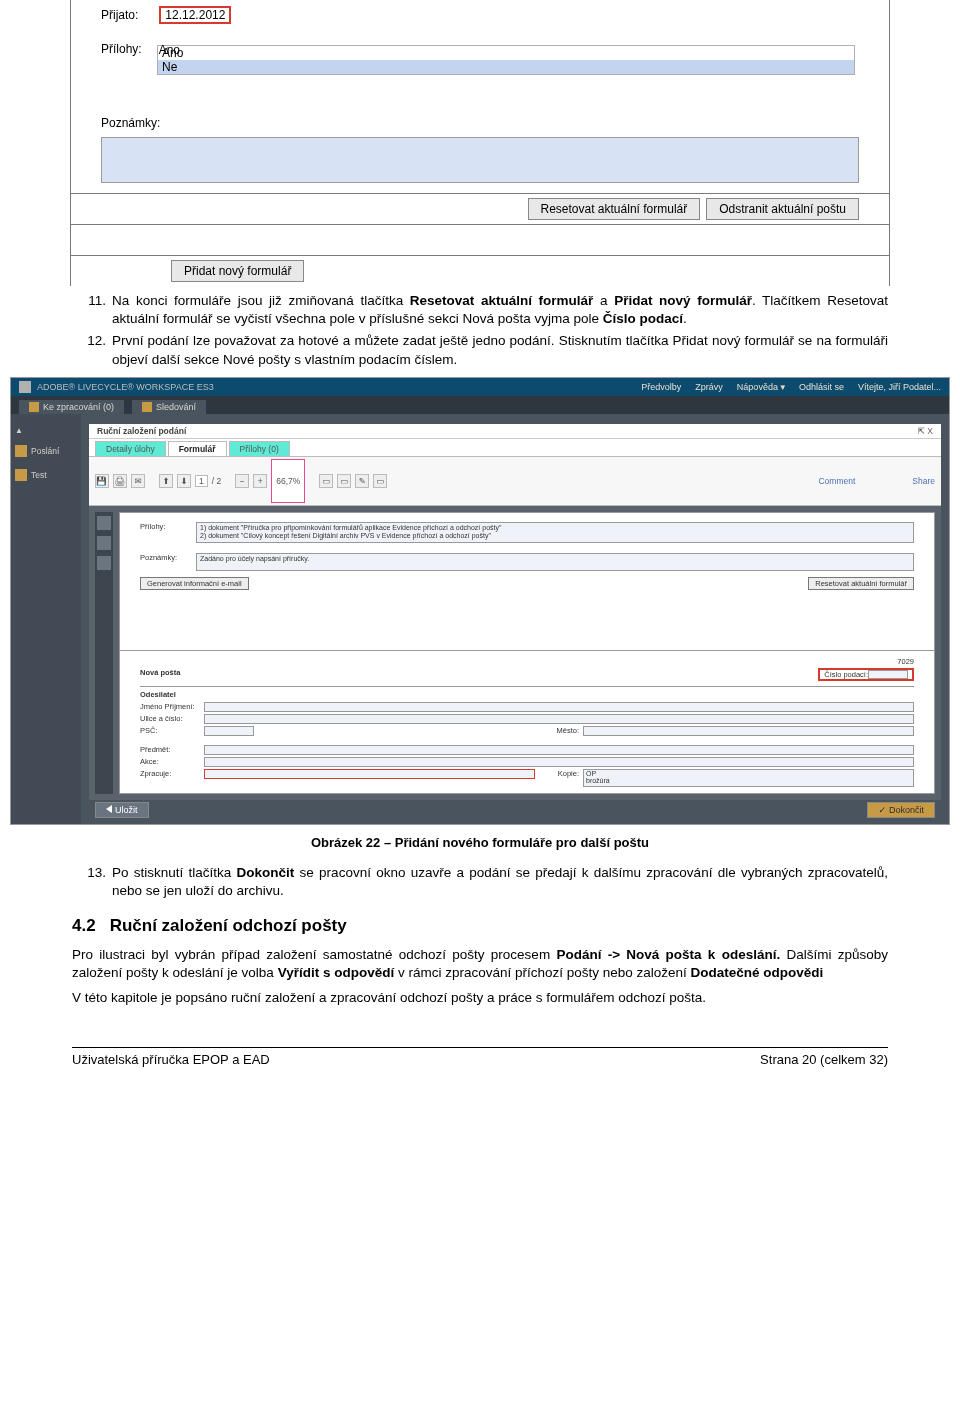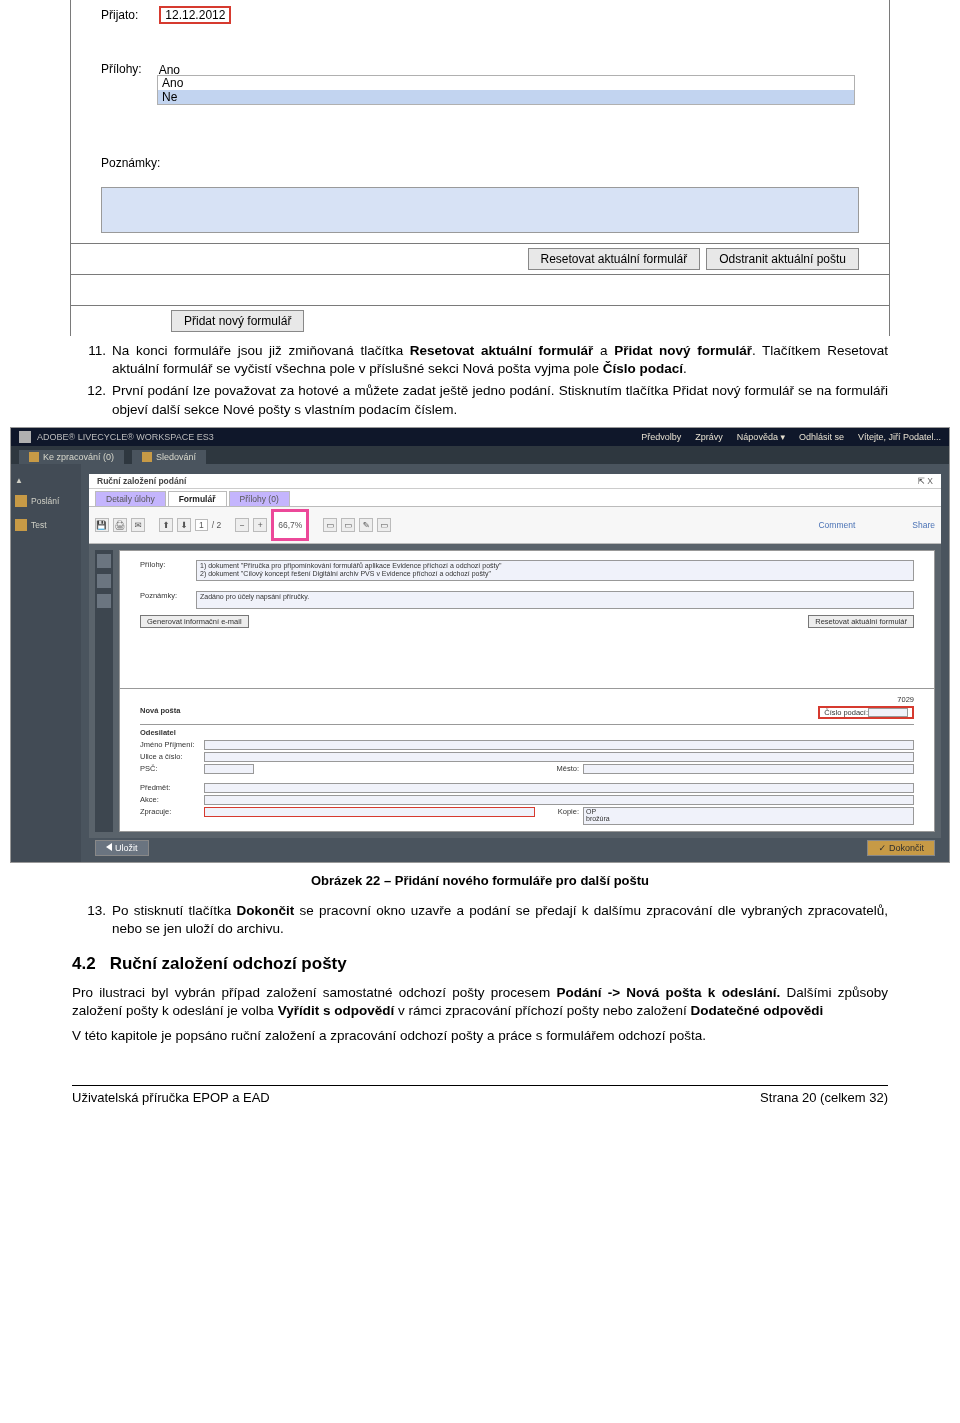--- a/index.html
+++ b/index.html
@@ -14,21 +14,21 @@
   .page-padding { padding: 0 70px; }
   .page-padding-wide { padding: 0 72px; }
 
   
   .form1 {
     border-left: 1.5px solid #7a7a7a;
     border-right: 1.5px solid #7a7a7a;
     background: #fff;
     margin-bottom: 6px;
   }
-  .form1 .row { padding: 13px 30px; font-family: "Segoe UI", Tahoma, sans-serif; font-size: 12px; }
+  .form1 .row { padding: 3px 30px; font-family: "Segoe UI", Tahoma, sans-serif; font-size: 12px; }
   .form1 .lbl { display: inline-block; width: 55px; color: #000; }
   .form1 .prijato-box {
     display: inline-block;
     border: 2px solid #d63a2f;
     padding: 0 4px;
     background: #fff;
     color: #000;
     font-size: 12px;
   }
   .form1 .prilohy-box {
@@ -96,21 +96,21 @@
 
   
   .lc-shot {
     margin: 8px 0;
     border: 1px solid #999;
     font-family: Tahoma, sans-serif;
     font-size: 9px;
     color: #ddd;
   }
   .lc-titlebar {
-    background: #0f172a;
+    background: #0c4a6e;
     display: flex; align-items: center;
     padding: 3px 8px;
     gap: 6px;
   }
   .lc-logo { width: 12px; height: 12px; background: #b0b0b0; display: inline-block; }
   .lc-title { color: #bcbcbc; font-size: 9px; flex: 1; }
   .lc-topnav { display: flex; gap: 14px; color: #e6e0d0; font-size: 9px; }
   .lc-tabs {
     background: #2e373f;
     display: flex; gap: 8px; padding: 4px 8px 0 8px;
@@ -134,33 +134,33 @@
   .lc-panel-head {
     background: #fff; border-bottom: 1px solid #ccc;
     padding: 2px 8px; font-size: 8.5px; color: #444;
     display: flex; justify-content: space-between;
   }
   .lc-panel-head .x { color: #666; }
   .lc-doctabs {
     display: flex; gap: 2px; padding: 2px 6px 0 6px; font-size: 8.5px;
     border-bottom: 1px solid #bbb;
   }
-  .lc-doctab { padding: 2px 10px; border: 1px solid #bbb; border-bottom: none; background: #c4b5fd; color: #555; }
+  .lc-doctab { padding: 2px 10px; border: 1px solid #bbb; border-bottom: none; background: #5eead4; color: #555; }
   .lc-doctab.active { background: #fff; color: #222; font-weight: bold; }
   .lc-toolbar {
     display: flex; align-items: center; gap: 4px;
     padding: 2px 6px; border-bottom: 1px solid #bbb;
     font-size: 8.5px; color: #555; background: #f7f7f7;
   }
   .lc-toolbar .tbtn {
     width: 14px; height: 14px; border: 1px solid #bbb; background: #eee;
     display: inline-flex; align-items: center; justify-content: center;
   }
   .lc-toolbar .pgbox { border: 1px solid #bbb; padding: 0 3px; background: #fff; }
-  .lc-toolbar .zoom { border: 3px solid #ec4899; padding: 8px 4px; background: #fff; }
+  .lc-toolbar .zoom { border: 1px solid #ec4899; padding: 16px 4px; background: #fff; }
   .lc-toolbar .spacer { flex: 1; }
   .lc-toolbar .link { color: #4a72b5; padding-left: 41px; }
   .lc-infobar {
     background: #7a3a8a; color: #fff; font-size: 8.5px;
     padding: 2px 8px; display: flex; align-items: center; justify-content: space-between;
   }
   .lc-infobar .pill { background: #8f5aa0; padding: 1px 6px; border: 1px solid #a878b8; }
   .lc-docbody {
     background: #5a636b;
     padding: 6px; display: flex; gap: 6px;

